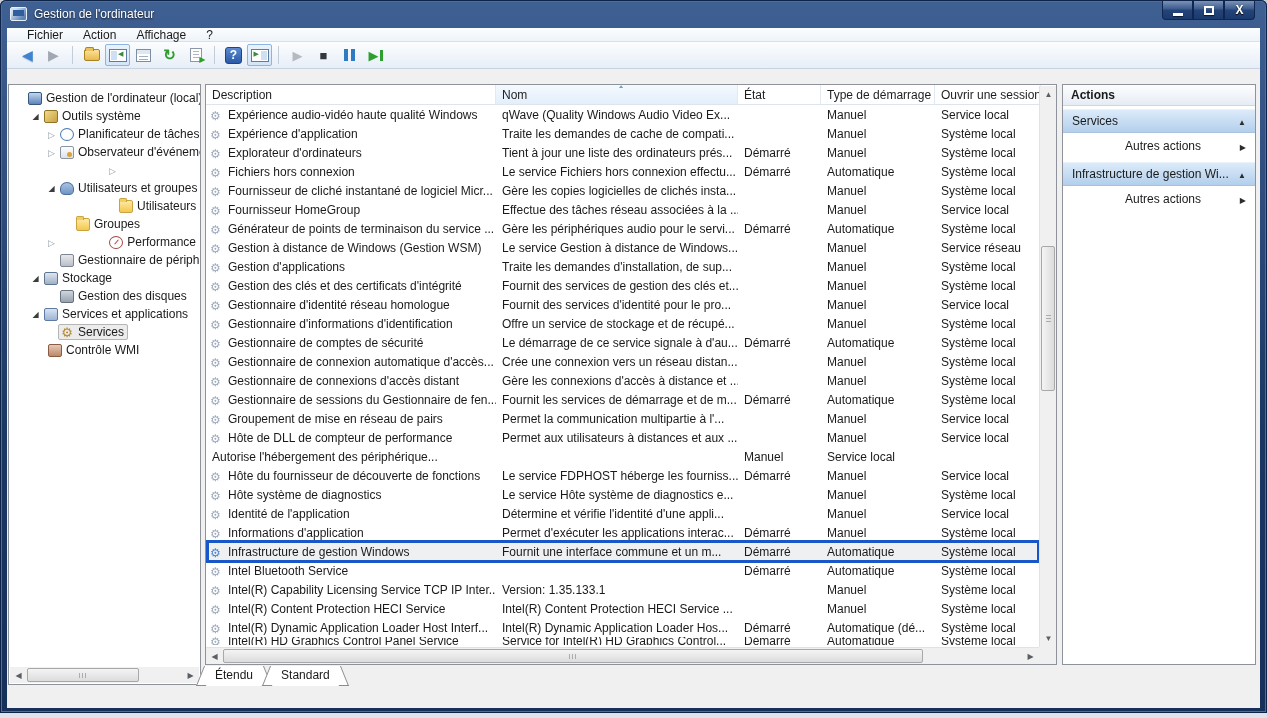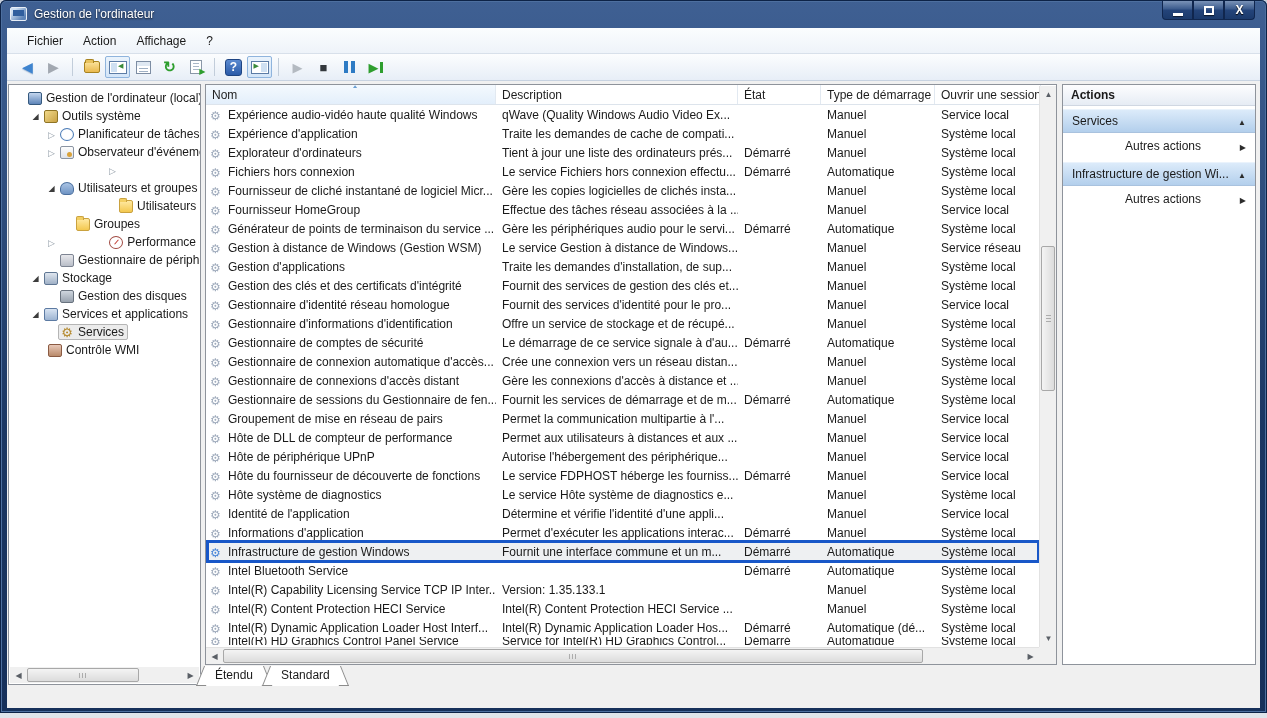--- a/index.html
+++ b/index.html
@@ -21,21 +21,21 @@
   .wbtn { width:31px; height:19px; margin-left:0; border:1px solid #10264e; border-top:none;
           background:linear-gradient(#7a93b8,#3a5a8c 45%,#24447a 50%,#1b3a6c);
           display:flex; align-items:center; justify-content:center; color:#fff; position:relative; }
   .wbtn:first-child { border-radius:0 0 0 4px; }
   .wbtn:last-child  { border-radius:0 0 4px 0; }
   .g-min { width:10px; height:3px; background:#fff; margin-top:8px; box-shadow:0 1px 1px #0008; }
   .g-max { width:10px; height:9px; border:2px solid #fff; box-shadow:0 1px 1px #0008; }
   .g-close { font-weight:bold; font-size:12px; text-shadow:0 1px 1px #000; }
 
   #inner { position:absolute; top:28px; left:7px; right:7px; bottom:5px; background:#f0f0f0; overflow:hidden; }
-  .menubar { height:26px; background:linear-gradient(#fbfdfe,#eef3f9); border-bottom:1px solid #d8e0ea;
+  .menubar { height:14px; background:linear-gradient(#fbfdfe,#eef3f9); border-bottom:1px solid #d8e0ea;
              display:flex; align-items:center; padding-left:10px; }
   .menu-item { padding:4px 10px; }
   .toolbar { height:27px; background:linear-gradient(#fcfdfe,#e7eef7); border-bottom:1px solid #c8d3e1;
              display:flex; align-items:center; padding-left:8px; gap:1px; }
   .tsep { width:1px; height:18px; background:#c2cdda; margin:0 5px; flex:none; }
   .tbtn { width:25px; height:22px; border:1px solid transparent; background:transparent; border-radius:2px;
           display:flex; align-items:center; justify-content:center; flex:none; }
   .tbtn.pressed { background:linear-gradient(#eaf3fc,#d3e5f8); border:1px solid #8fb4dd; }
 
   
@@ -347,22 +347,22 @@
             <span class="sarr h" style="left:0">◀</span>
             <span class="thumb h" id="treeHthumb">
                 <span class="grip">III</span>
               </span>
             <span class="sarr h" style="right:0">▶</span>
           </div>
         </div>
 
         <div class="panel" id="listPanel">
           <div class="lheader" id="listHeader">
+              <div class="hcell">Description</div>
               <div class="hcell sorted">Nom</div>
-              <div class="hcell">Description</div>
               <div class="hcell">État</div>
               <div class="hcell">Type de démarrage</div>
               <div class="hcell">Ouvrir une session e</div>
             </div>
           <div id="listRows">
               <div class="lrow">
                 <div class="lcell namec"><span class="gear"></span><span>Expérience audio-vidéo haute qualité Windows</span></div>
                 <div class="lcell"><span>qWave (Quality Windows Audio Video Ex...</span></div>
                 <div class="lcell"><span></span></div>
                 <div class="lcell"><span>Manuel</span></div>
@@ -481,21 +481,20 @@
                 <div class="lcell"><span>Service local</span></div>
               </div>
               <div class="lrow">
                 <div class="lcell namec"><span class="gear"></span><span>Hôte de DLL de compteur de performance</span></div>
                 <div class="lcell"><span>Permet aux utilisateurs à distances et aux ...</span></div>
                 <div class="lcell"><span></span></div>
                 <div class="lcell"><span>Manuel</span></div>
                 <div class="lcell"><span>Service local</span></div>
               </div>
               <div class="lrow">
-                <div class="lcell namec"><span class="gear"></span><span>Hôte de périphérique UPnP</span></div>
                 <div class="lcell"><span>Autorise l'hébergement des périphérique...</span></div>
                 <div class="lcell"><span></span></div>
                 <div class="lcell"><span>Manuel</span></div>
                 <div class="lcell"><span>Service local</span></div>
               </div>
               <div class="lrow">
                 <div class="lcell namec"><span class="gear"></span><span>Hôte du fournisseur de découverte de fonctions</span></div>
                 <div class="lcell"><span>Le service FDPHOST héberge les fourniss...</span></div>
                 <div class="lcell"><span>Démarré</span></div>
                 <div class="lcell"><span>Manuel</span></div>

